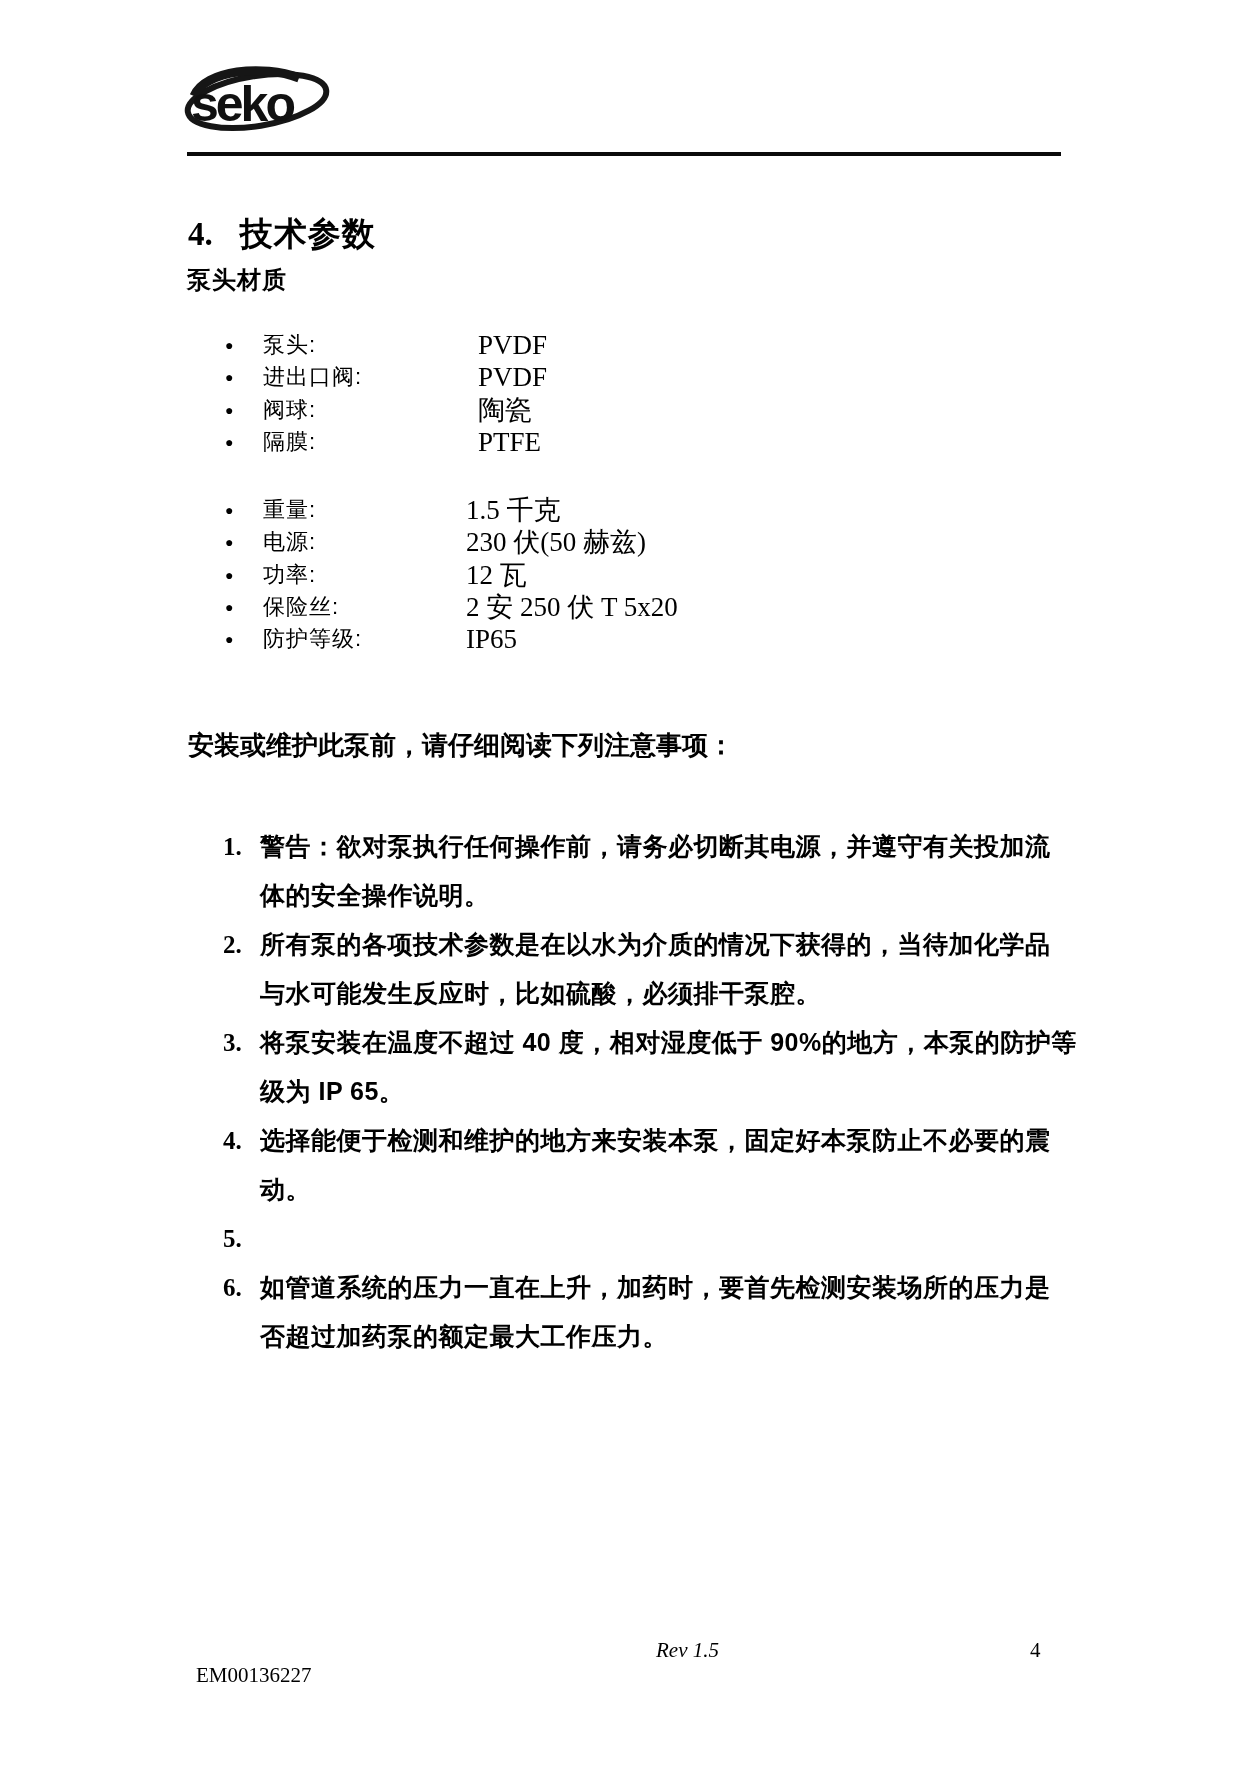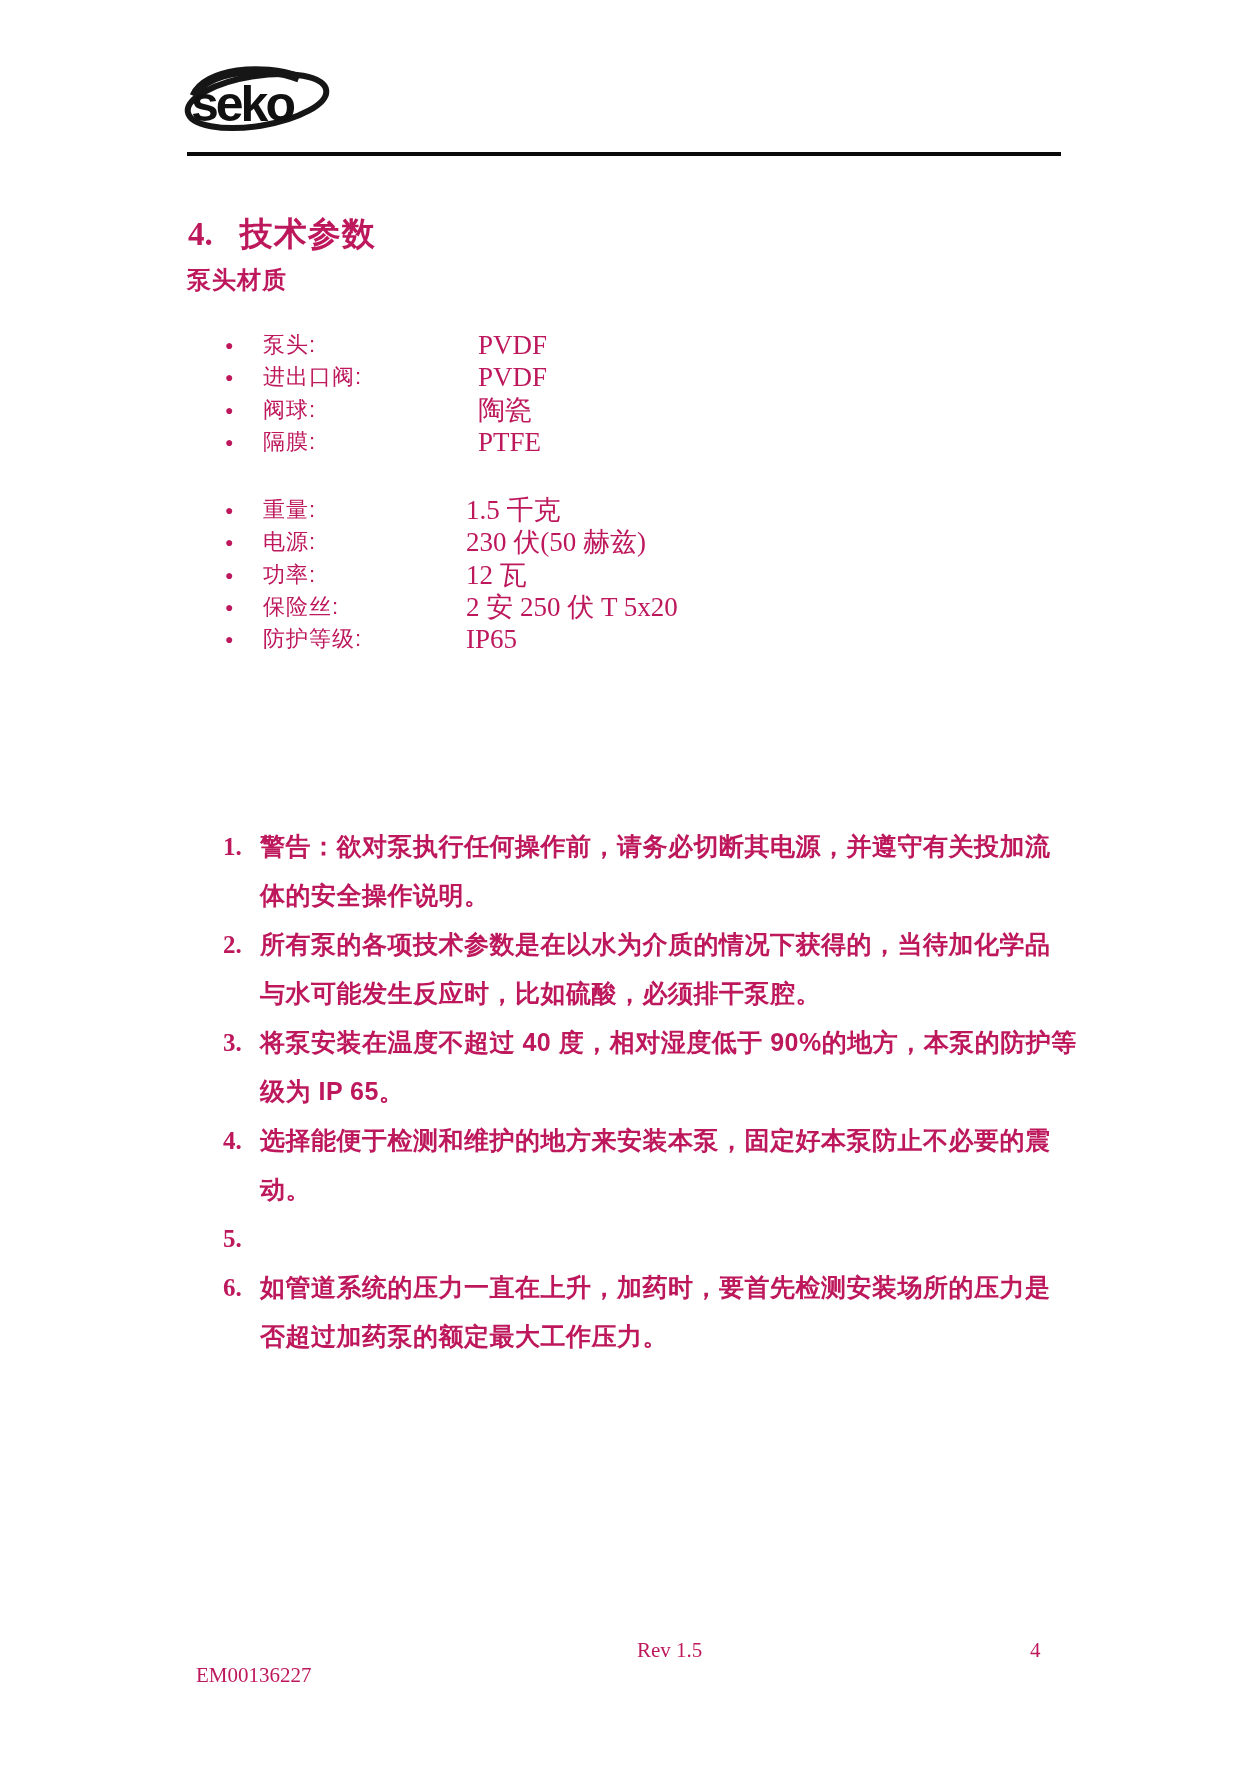--- a/index.html
+++ b/index.html
@@ -1,21 +1,21 @@
 <!DOCTYPE html>
 <html><head>
 <meta charset="utf-8">
 <style>
   html,body { margin:0; padding:0; background:#e8e8e8; }
   .page {
     position:relative;
     width:1241px; height:1766px;
     margin:0 auto;
     background:#ffffff;
-    color:#be185d;
+    color:#000000;
     font-family:"Liberation Sans","DejaVu Sans",sans-serif;
     overflow:hidden;
   }
   .logo { position:absolute; left:181px; top:66px; width:152px; height:74px; }
   .rule { position:absolute; left:187px; top:152px; width:874px; height:4px; background:#0a0a0a; }
 
   .h1 {
     position:absolute; left:188px; top:186px;
     display:flex; align-items:baseline;
     font-size:33px; font-weight:bold; line-height:40px;
@@ -57,21 +57,21 @@
     font-weight:bold; font-size:25px; line-height:49px;
     white-space:pre-wrap; letter-spacing:0.5px;
   }
 
   .footer-item {
     position:absolute; top:1638px;
     font-family:"Liberation Serif","DejaVu Serif",serif;
     font-size:21px;
   }
   .footer-code { left:196px;margin-top:25px; }
-  .footer-rev  { left:637px; }
+  .footer-rev  { left:656px;font-style:italic; }
   .footer-page { left:1030px; }
 </style>
 </head>
 <body>
 
 <div class="page">
 
   <div class="logo">
     <svg viewBox="0 0 152 74" width="152" height="74">
       <g fill="none" stroke="#161616">
@@ -135,20 +135,21 @@
       <span class="spec-label">保险丝:</span>
       <span class="spec-value">2 安 250 伏 T 5x20</span>
     </div>
     <div class="spec-row">
       <span class="spec-bullet">●</span>
       <span class="spec-label">防护等级:</span>
       <span class="spec-value">IP65</span>
     </div>
   </div>
 
+  <div class="notice">安装或维护此泵前，请仔细阅读下列注意事项：</div>
 
   <div class="warnings">
     <div class="warning">
       <span class="warning-num">1.</span>
       <span class="warning-text">警告：欲对泵执行任何操作前，请务必切断其电源，并遵守有关投加流
 体的安全操作说明。</span>
     </div>
     <div class="warning">
       <span class="warning-num">2.</span>
       <span class="warning-text">所有泵的各项技术参数是在以水为介质的情况下获得的，当待加化学品

